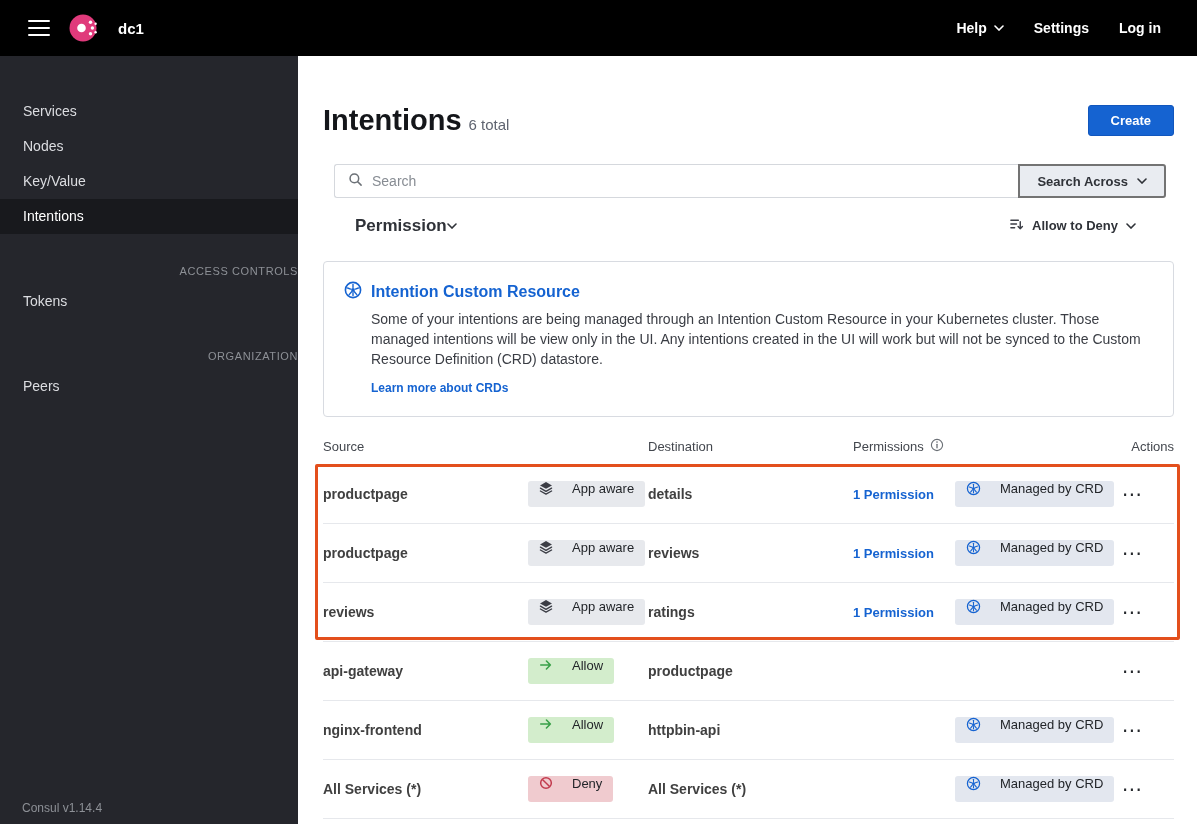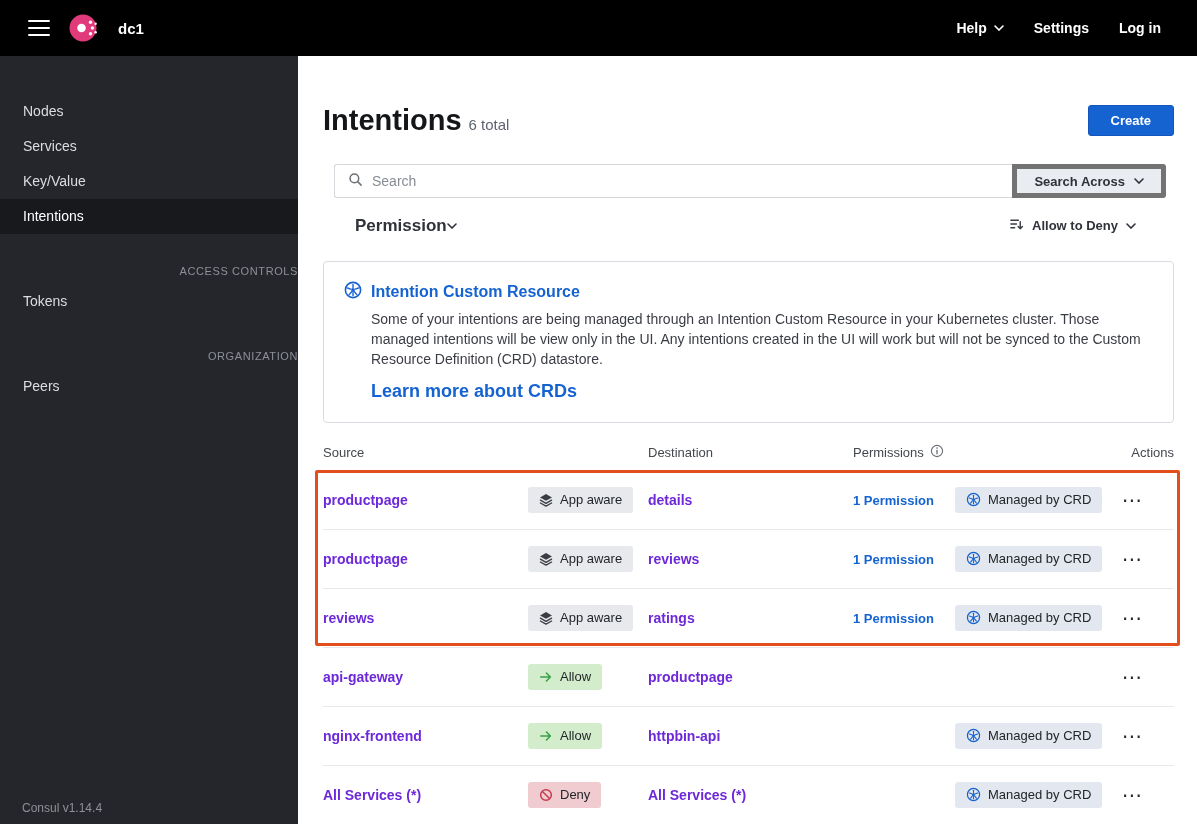--- a/index.html
+++ b/index.html
@@ -51,51 +51,51 @@
     flex: 1; display: flex; align-items: center; gap: 9px; background: #fff;
     border: 1px solid #d5d8dd; border-right: none; border-radius: 3px 0 0 3px; padding: 0 13px;
   }
   .search-input input {
     border: none; outline: none; flex: 1; font-size: 14px; color: #33373d;
     font-family: inherit; background: transparent;
   }
   .search-input input::placeholder { color: #878c93; }
   .search-across {
     display: flex; align-items: center; gap: 9px; background: #e9ecf1;
-    border: 5px solid #737373; border-radius: 0 3px 3px 0; padding: 0 17px;
+    border: 2px solid #737373; border-radius: 0 3px 3px 0; padding: 0 17px;
     font-size: 13px; font-weight: 600; color: #2f3238; cursor: pointer;
   }
   
   .filter-row { display: flex; align-items: center; justify-content: space-between; margin: 13px 8px 0 11px; height: 29px; }
   .filter { display: flex; align-items: center; font-size: 17px; font-weight: 600; color: #2f3238; padding-left: 21px; cursor: pointer; }
   .sort { display: flex; align-items: center; gap: 8px; font-size: 13px; font-weight: 600; color: #2f3238; padding-right: 30px; cursor: pointer; }
   
   .banner { border: 1px solid #d8dbe1; border-radius: 4px; margin-top: 21px; padding: 19px 20px 20px; }
   .banner-head { display: flex; align-items: center; gap: 9px; }
   .banner-title { font-size: 16px; font-weight: 700; color: #1563d1; }
   .banner-body { margin: 7px 0 0 27px; font-size: 14px; color: #3a3d44; line-height: 1.42; max-width: 775px; }
-  .banner-link { display: inline-block; margin: 11px 0 0 27px; font-size: 18px; font-weight: 700; color: #1563d1; text-decoration: none; cursor: pointer; }
+  .banner-link { display: inline-block; margin: 11px 0 0 27px; font-size: 12px; font-weight: 700; color: #1563d1; text-decoration: none; cursor: pointer; }
   
   .table { margin-top: 13px; }
   .thead, .row {
     display: grid;
     grid-template-columns: 205px 120px 205px 102px 150px 1fr;
     align-items: center;
   }
   .thead { height: 35px; border-bottom: 1px solid #dfe2e6; font-size: 13px; color: #43474e; }
   .th { display: flex; align-items: center; gap: 6px; }
   .th-actions { justify-content: flex-end; }
   .row { height: 59px; border-bottom: 1px solid #e6e8ec; background: #fff; }
-  .cell.source, .cell.dest { font-size: 14px; font-weight: 700; color: #6d28d9; cursor: pointer; }
+  .cell.source, .cell.dest { font-size: 14px; font-weight: 700; color: #404040; cursor: pointer; }
   .perm a { font-size: 13px; font-weight: 600; color: #1563d1; text-decoration: none; cursor: pointer; }
   .actions { display: flex; justify-content: flex-end; padding-right: 26px; }
   .more { background: none; border: none; font-size: 20px; line-height: 1; color: #25282c; cursor: pointer; padding: 4px 6px; font-family: inherit; }
   
   .badge {
-    display: inline-flex; align-items: center; gap: 7px; height: 26px; padding: 0 11px;
+    display: inline-flex; gap: 19px; height: 26px; padding: 0 11px;
     border-radius: 3px; font-size: 13px; color: #222529; white-space: nowrap;
   }
   .badge-app-aware { background: #e7e9ed; }
   .badge-allow { background: #d3edcc; }
   .badge-deny { background: #f0cbcf; }
   .badge-crd { background: #e3e7ef; }
   .badge-icon, .crd-icon { display: inline-flex; }
   
   .rows-highlight { position: relative; }
   .rows-highlight::after {
@@ -135,22 +135,22 @@
             </svg>
         </span>
       </span>
       <span class="topnav-item">Settings</span>
       <span class="topnav-item">Log in</span>
     </div>
   </header>
 
   <div class="layout">
     <nav class="sidebar">
+      <div class="nav-item">Services</div>
       <div class="nav-item">Nodes</div>
-      <div class="nav-item">Services</div>
       <div class="nav-item">Key/Value</div>
       <div class="nav-item active">Intentions</div>
       <div class="nav-section">ACCESS CONTROLS</div>
       <div class="nav-item">Tokens</div>
       <div class="nav-section">ORGANIZATION</div>
       <div class="nav-item">Peers</div>
       <div class="version">Consul v1.14.4</div>
     </nav>
 
     <main class="main">

